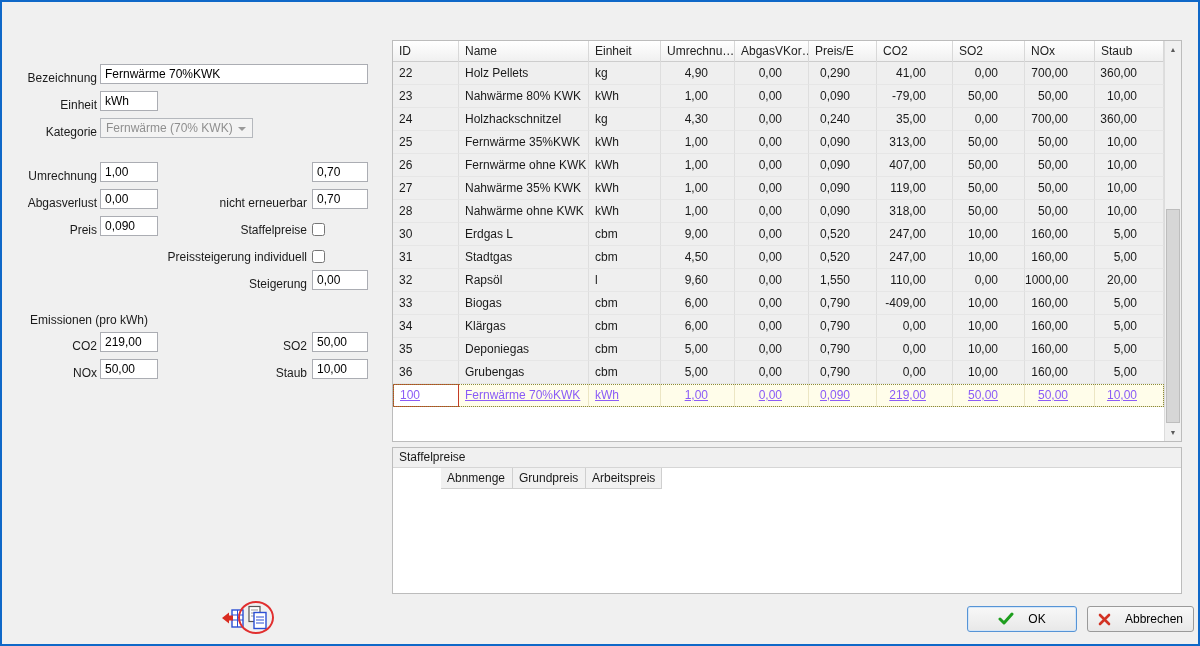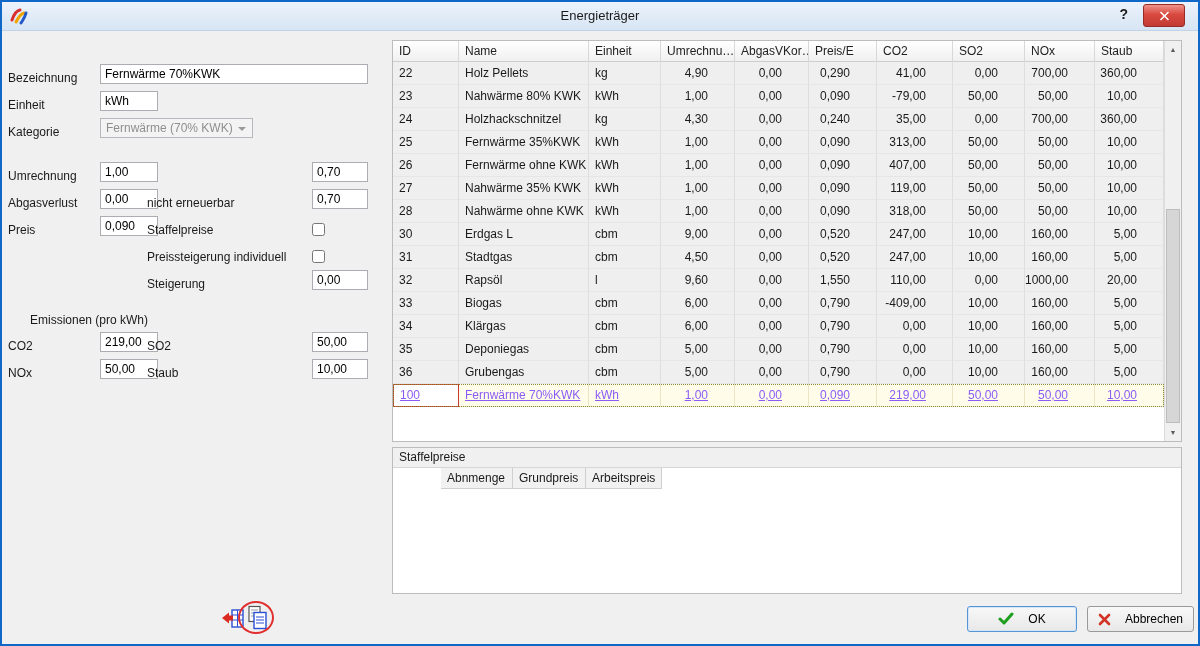--- a/index.html
+++ b/index.html
@@ -12,21 +12,21 @@
   .titlebar { position:absolute; left:0; top:0; right:0; height:29px;
     background:linear-gradient(#ecf3fb,#d7e5f4); border-bottom:1px solid #bfd2e6; }
   .appicon { position:absolute; left:8px; top:5px; width:18px; height:18px; }
   .title { position:absolute; left:0; right:0; top:6px; text-align:center; font-size:13px; color:#1a1a1a; }
   .helpbtn { position:absolute; right:70px; top:4px; font-weight:bold; font-size:14px; cursor:default; }
   .closebtn { position:absolute; right:13px; top:2px; width:42px; height:23px;
     background:linear-gradient(#ee938b,#d9493f 45%,#c23b34); border:1px solid #972c26; border-radius:3px;
     display:flex; align-items:center; justify-content:center; cursor:pointer; }
 
   
-  .lbl { position:absolute; height:20px; line-height:20px; text-align:left; white-space:nowrap; }
+  .lbl { position:absolute; height:20px; line-height:20px; text-align:right; white-space:nowrap; }
   .tb  { position:absolute; height:20px; border:1px solid #abadb3; background:#fff; padding:1px 4px;
          font:12px "Liberation Sans",sans-serif; color:#000; }
   .dd  { position:absolute; height:20px; border:1px solid #b5b8bd; background:#f3f3f3; color:#8f8f8f;
          display:flex; align-items:center; padding-left:5px; }
   .dd .arr { position:absolute; right:6px; top:8px; width:0; height:0;
          border-left:4px solid transparent; border-right:4px solid transparent; border-top:4px solid #9a9a9a; }
   .cb  { position:absolute; width:13px; height:13px; }
   .sechead { position:absolute; }
 
   
@@ -72,36 +72,20 @@
   .tool1 { left:219px; top:606px; width:24px; height:21px; }
   .tool2 { left:245px; top:603px; width:20px; height:25px; }
   .redcircle { position:absolute; left:236px; top:599px; width:36px; height:33px;
     border:2px solid #e12f2f; border-radius:50%; pointer-events:none; }
 </style>
 </head>
 <body>
 
 <div class="win">
 
-  <div class="titlebar">
-    <span class="appicon">
-      <svg width="18" height="18" viewBox="0 0 18 18">
-        <path d="M2 13 Q5 4 10 3" stroke="#d92f2f" stroke-width="3" fill="none" stroke-linecap="round"></path>
-        <path d="M6 15 Q10 7 14 6" stroke="#f0a400" stroke-width="3" fill="none" stroke-linecap="round"></path>
-        <path d="M11 16 Q15 10 16 6" stroke="#2457c8" stroke-width="3" fill="none" stroke-linecap="round"></path>
-      </svg>
-    </span>
-    <span class="title">Energieträger</span>
-    <span class="helpbtn">?</span>
-    <span class="closebtn">
-      <svg width="11" height="10" viewBox="0 0 11 10">
-        <path d="M1.5 1 L9.5 9 M9.5 1 L1.5 9" stroke="#ffffff" stroke-width="1.6"></path>
-      </svg>
-    </span>
-  </div>
 
   <span class="lbl" style="left:6px;top:66px;width:89px">Bezeichnung</span>
   <input class="tb" style="left: 98px; top: 62px; width: 268px;" value="Fernwärme 70%KWK">
 
   <span class="lbl" style="left:6px;top:93px;width:89px">Einheit</span>
   <input class="tb" style="left: 98px; top: 89px; width: 58px;" value="kWh">
 
   <span class="lbl" style="left:6px;top:120px;width:89px">Kategorie</span>
   <div class="dd" style="left:98px;top:116px;width:153px">
     <span>Fernwärme (70% KWK)</span>

